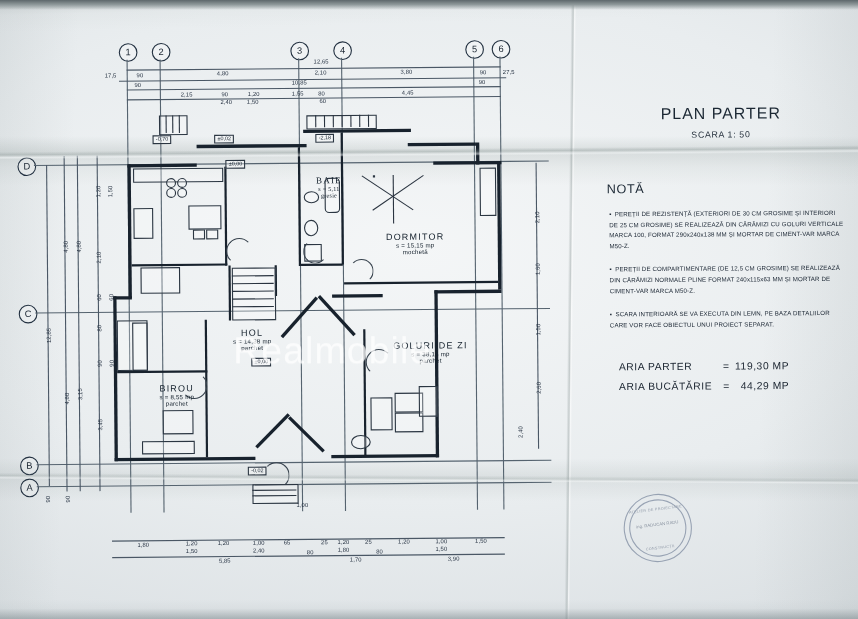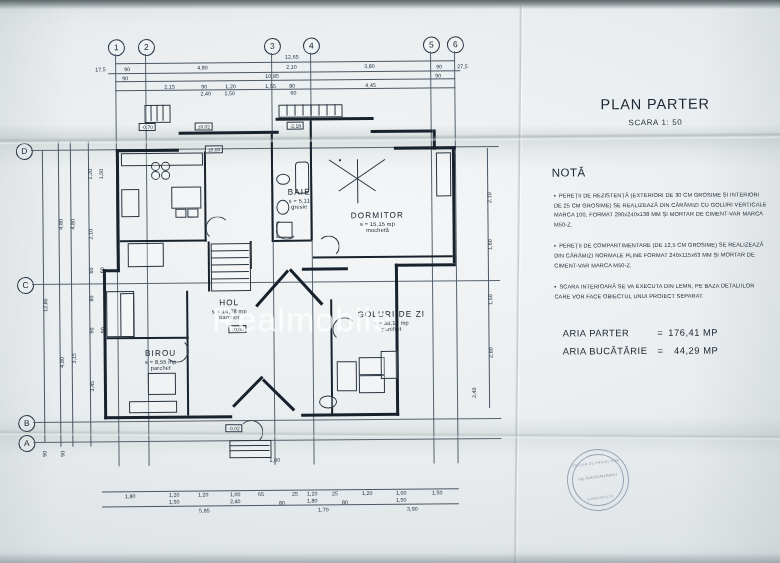--- a/index.html
+++ b/index.html
@@ -487,21 +487,21 @@
     <div class="ln v" style="left:164px; top:104px; height:16px;"></div>
 
     <div class="lvl" style="left:140px; top:122px;">-0,70</div>
     <div class="lvl" style="left:196px; top:122px;">±0,02</div>
     <div class="lvl" style="left:288px; top:122px;">-2,18</div>
     <div class="lvl" style="left:206px; top:145px;">±0,00</div>
     <div class="lvl" style="left:224px; top:424px;">-0,02</div>
     <div class="lvl" style="left:228px; top:325px;">±0,00</div>
 
 
-    <div class="room" style="left:276px; top:188px; width:48px;">
+    <div class="room" style="left:276px; top:160px; width:48px;font-family:Liberation Serif, serif;">
       <div class="rn">BAIE</div>
       <div class="ra">s = 5,11</div>
       <div class="rf">gresie</div>
     </div>
 
     <div class="room" style="left:340px; top:212px; width:76px;">
       <div class="rn">DORMITOR</div>
       <div class="ra">s = 15,15 mp</div>
       <div class="rf">mochetă</div>
     </div>
@@ -540,21 +540,21 @@
     <div class="note" style="margin-top:12px;">
       <span class="b">▪</span><span>SCARA INTERIOARĂ SE VA EXECUTA DIN LEMN, PE BAZA DETALIILOR CARE VOR FACE OBIECTUL UNUI PROIECT SEPARAT.</span>
     </div>
 
     <div id="areas">
       <table>
         <tbody>
             <tr>
           <td class="lbl">ARIA PARTER</td>
           <td class="eq">=</td>
-          <td class="val">176,41 MP</td>
+          <td class="val">119,30 MP</td>
         </tr>
         <tr>
           <td class="lbl">ARIA BUCĂTĂRIE</td>
           <td class="eq">=</td>
           <td class="val">44,29 MP</td>
         </tr>
       </tbody>
         </table>
     </div>
   </div>

